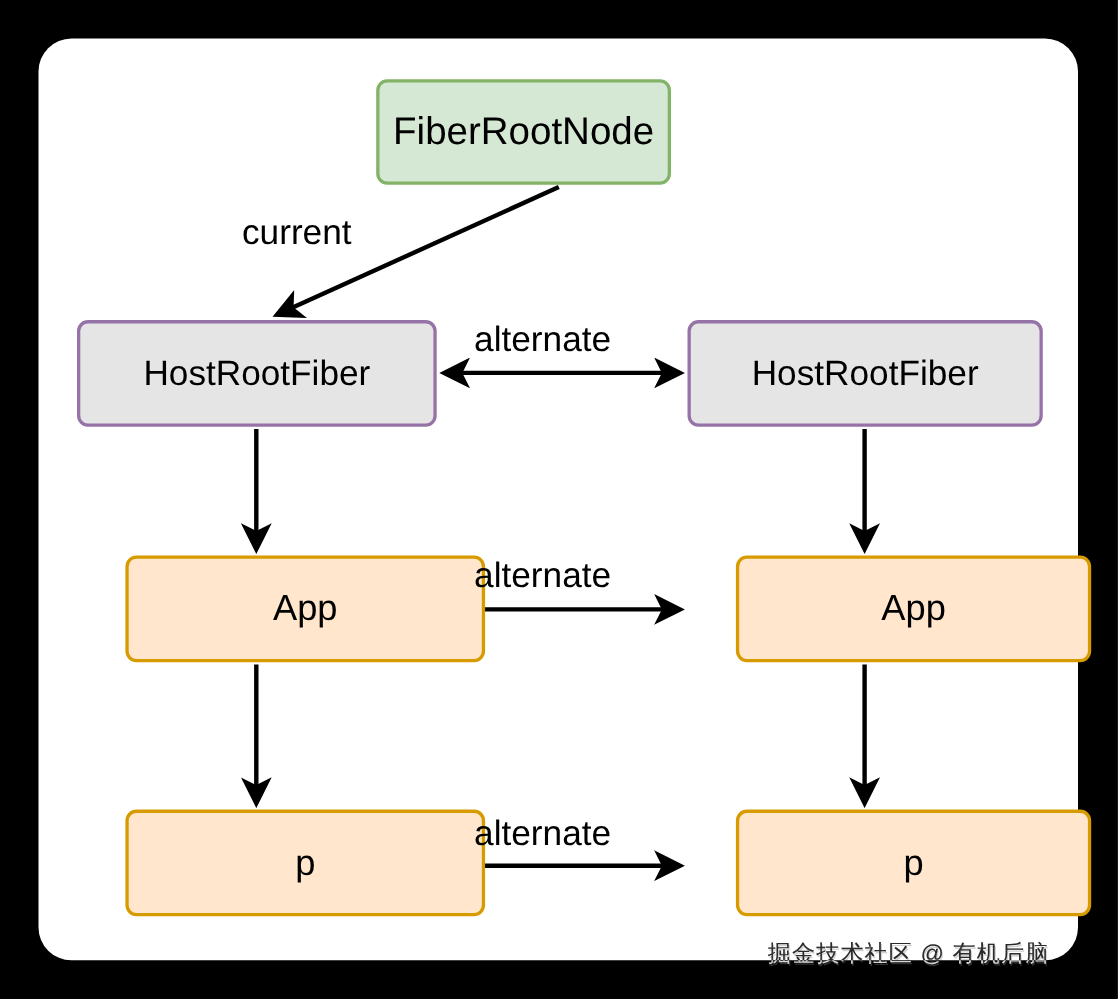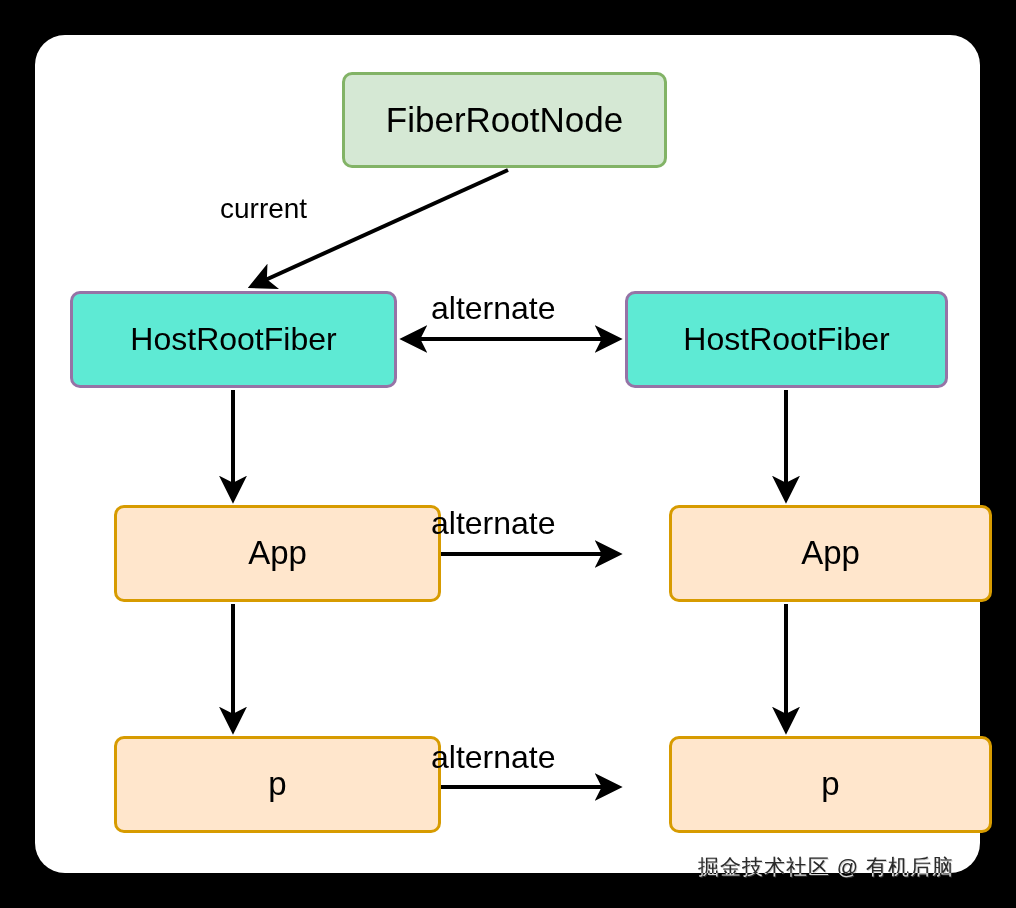--- a/index.html
+++ b/index.html
@@ -40,21 +40,21 @@
     justify-content: center;
     border-radius: 10px;
     border-width: 3px;
     border-style: solid;
     color: #000000;
     text-align: center;
     line-height: 1.1;
     white-space: nowrap;
   }
   .node-green  { background: #d5e8d4; border-color: #82b366; }
-  .node-purple { background: #5eead4; border-color: #9673a6; }
+  .node-purple { background: #e5e5e5; border-color: #9673a6; }
   .node-orange { background: #ffe6cc; border-color: #d79b00; margin-left: 44px; }
 
   .edge-label {
     position: absolute;
     color: #000000;
     white-space: nowrap;
     font-weight: 400;
   }
   #watermark {
     position: absolute;
@@ -115,35 +115,35 @@
 
     <g>
       <line x1="786" y1="604" x2="786" y2="730" stroke="#000000" stroke-width="4" marker-end="url(#arrowEnd)"></line>
     </g>
 
     <g>
       <line x1="404" y1="787" x2="618" y2="787" stroke="#000000" stroke-width="4" marker-start="url(#arrowStart)" marker-end="url(#arrowEnd)"></line>
     </g>
   </svg>
 
-  <div class="node node-green" style="left:342px; top:72px; width:325px; height:96px; font-size:35px;">FiberRootNode</div>
+  <div class="node node-green" style="left:342px; top:72px; width:268px; height:96px; font-size:35px;">FiberRootNode</div>
 
   <div class="node node-purple" style="left:70px; top:291px; width:327px; height:97px; font-size:32px;">HostRootFiber</div>
 
   <div class="node node-purple" style="left:625px; top:291px; width:323px; height:97px; font-size:32px;">HostRootFiber</div>
 
   <div class="node node-orange" style="left:70px; top:505px; width:327px; height:97px; font-size:33px;">App</div>
 
   <div class="node node-orange" style="left:625px; top:505px; width:323px; height:97px; font-size:33px;">App</div>
 
   <div class="node node-orange" style="left:70px; top:736px; width:327px; height:97px; font-size:33px;">p</div>
 
   <div class="node node-orange" style="left:625px; top:736px; width:323px; height:97px; font-size:33px;">p</div>
 
-  <div class="edge-label" style="left:220px; top:193px; font-size:28px;">current</div>
+  <div class="edge-label" style="left:220px; top:193px; font-size:32px;">current</div>
 
   <div class="edge-label" style="left:431px; top:290px; font-size:32px;">alternate</div>
 
   <div class="edge-label" style="left:431px; top:505px; font-size:32px;">alternate</div>
 
   <div class="edge-label" style="left:431px; top:739px; font-size:32px;">alternate</div>
 
   <div id="watermark">掘金技术社区 @ 有机后脑</div>
 
 </div>

